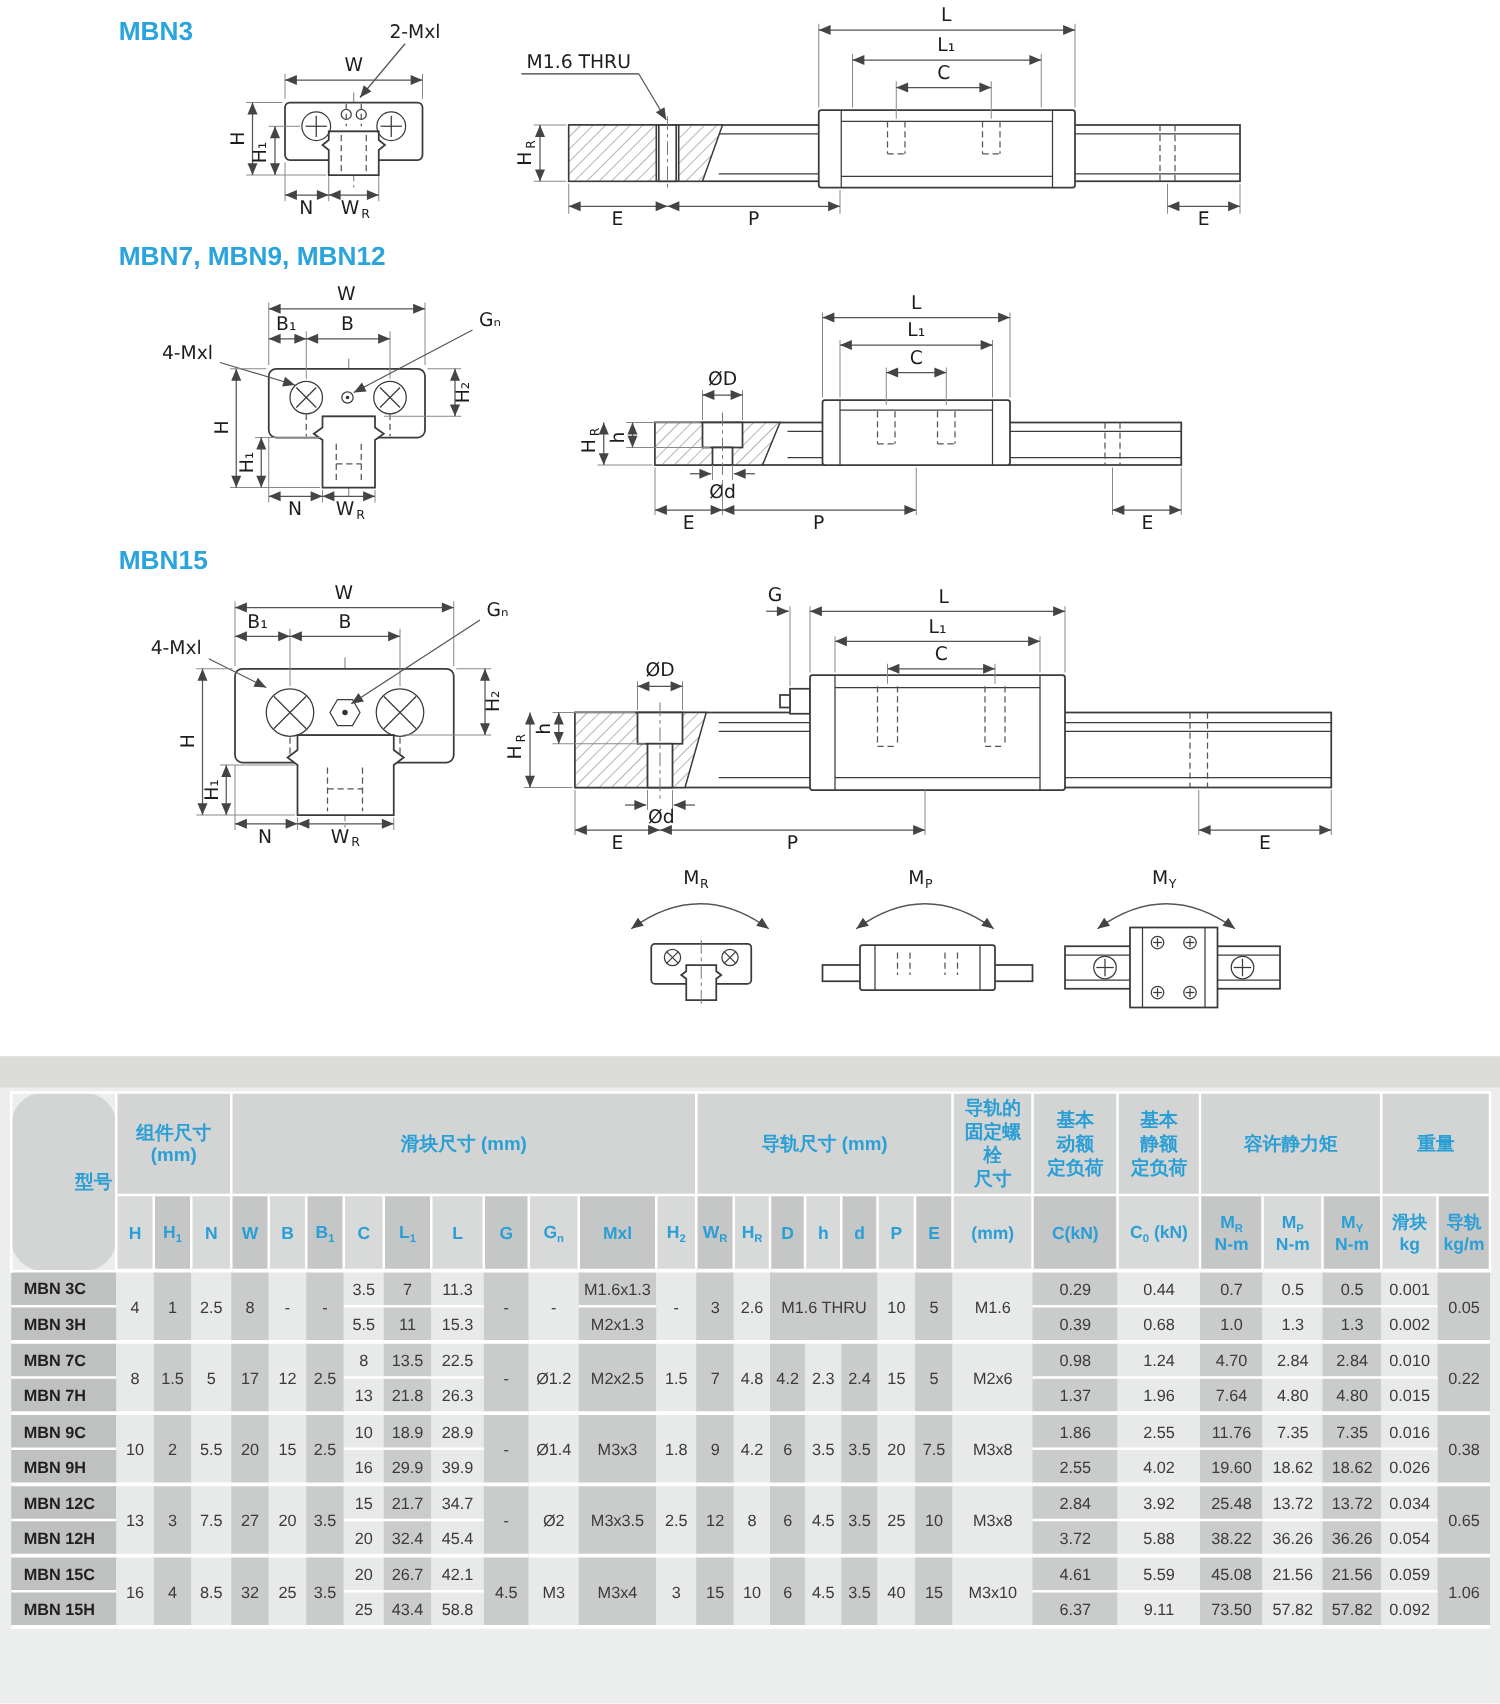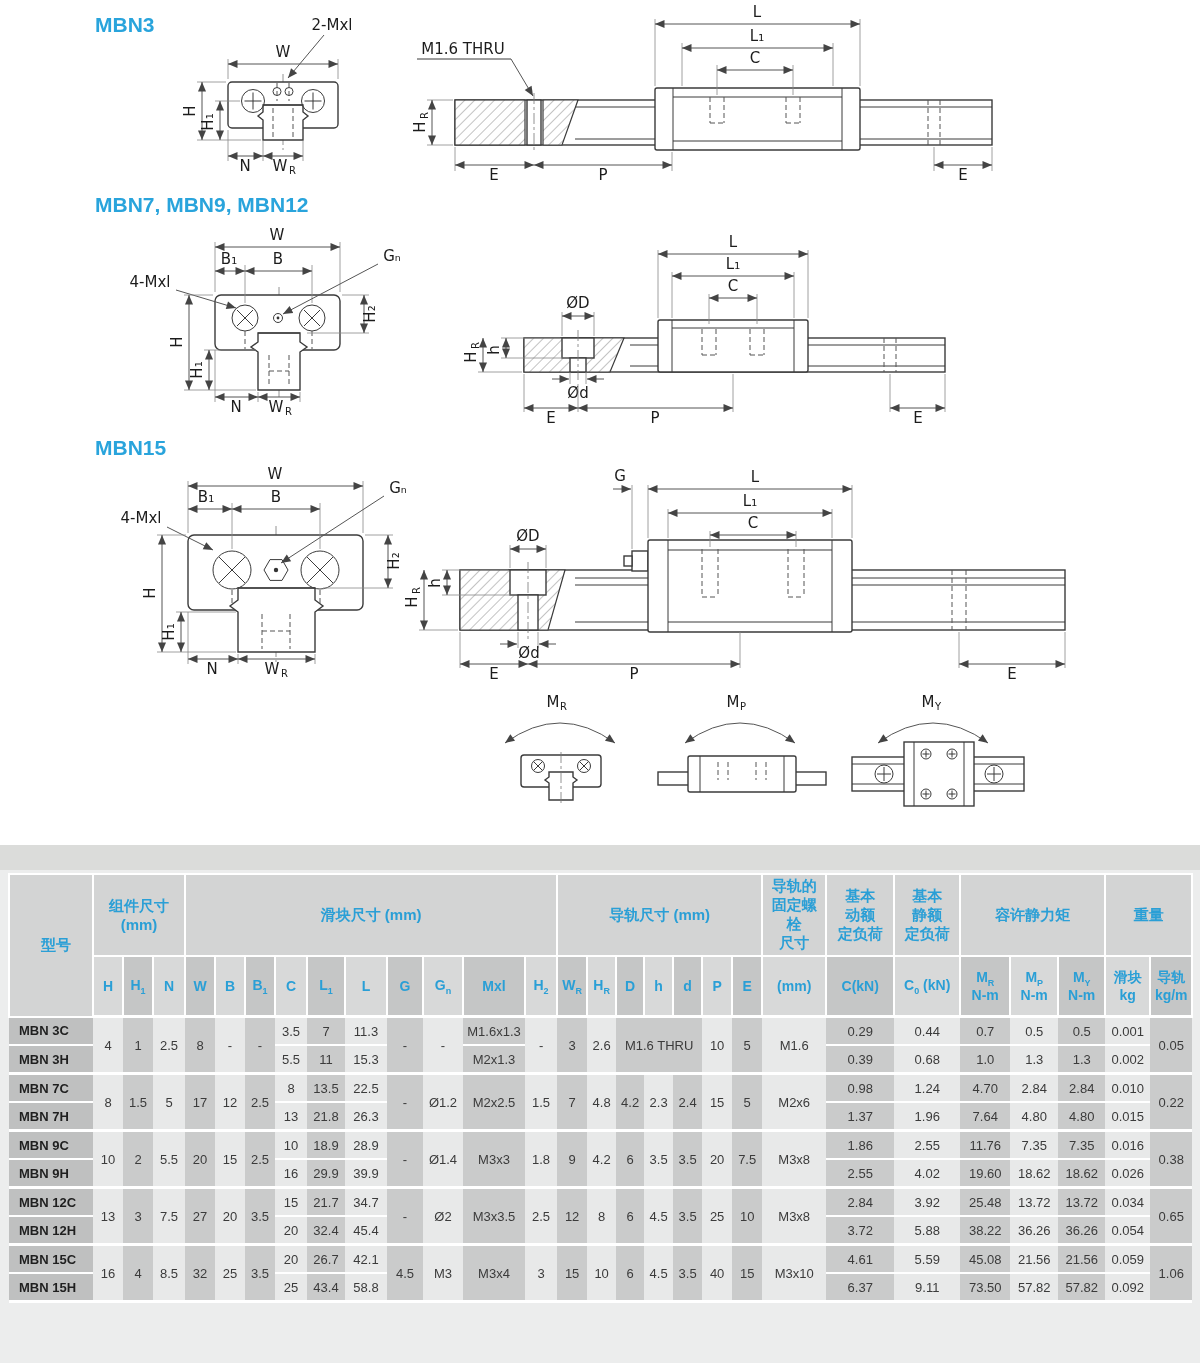--- a/index.html
+++ b/index.html
@@ -18,21 +18,21 @@
   text.lbs{font-family:"DejaVu Sans",sans-serif;font-size:10px;fill:#1c1c1c;}
   text.ttl{font-family:"Liberation Sans",sans-serif;font-size:21px;font-weight:bold;fill:#29a4dc;}
   
   .bottom{background:#eceded;height:518px;padding:0 8px;box-sizing:border-box;}
   .strip{height:25px;background:#dbdcda;margin:0 -8px 3px -8px;}
   table#spec-table{border-collapse:collapse;table-layout:fixed;width:1184px;}
   #spec-table th{border:2px solid #fff;color:#2a9fd6;font-weight:bold;text-align:center;padding:2px;}
   #spec-table thead tr:first-child th{height:76px;font-size:15px;}
   #spec-table thead tr:last-child th{height:54px;font-size:14px;border-bottom:3px solid #fff;}
   #spec-table th.grp,#spec-table th.model-h{background:#d3d4d4;}
-  #spec-table th.model-h{text-align:center;padding-left:12px;font-size:15px;}
+  #spec-table th.model-h{text-align:right;padding-left:12px;font-size:15px;border-radius:26px;}
   #spec-table th.c-l{background:#d8d9d9;}
   #spec-table th.c-d{background:#c5c6c6;margin-left:11px;}
   #spec-table th sub,#spec-table td sub{font-size:9px;}
   #spec-table tbody td{height:26px;text-align:center;font-size:13px;color:#3b3b3b;padding:0 1px;}
   #spec-table td.c-l{background:#e8e9e9;}
   #spec-table td.c-d{background:#cacbcb;}
   #spec-table td.model{background:#bfc0c0;color:#1f1f1f;font-weight:bold;text-align:left;padding-left:10px;font-size:13px;}
   #spec-table tr.r0 td.pr{border-bottom:2px solid #fff;margin-left:44px;}
   #spec-table tr.r1 td,#spec-table tbody td[rowspan]{border-bottom:3px solid #fff;}
   .notes{padding:14px 4px 0 6px;font-size:15px;color:#333;line-height:1.55;}

